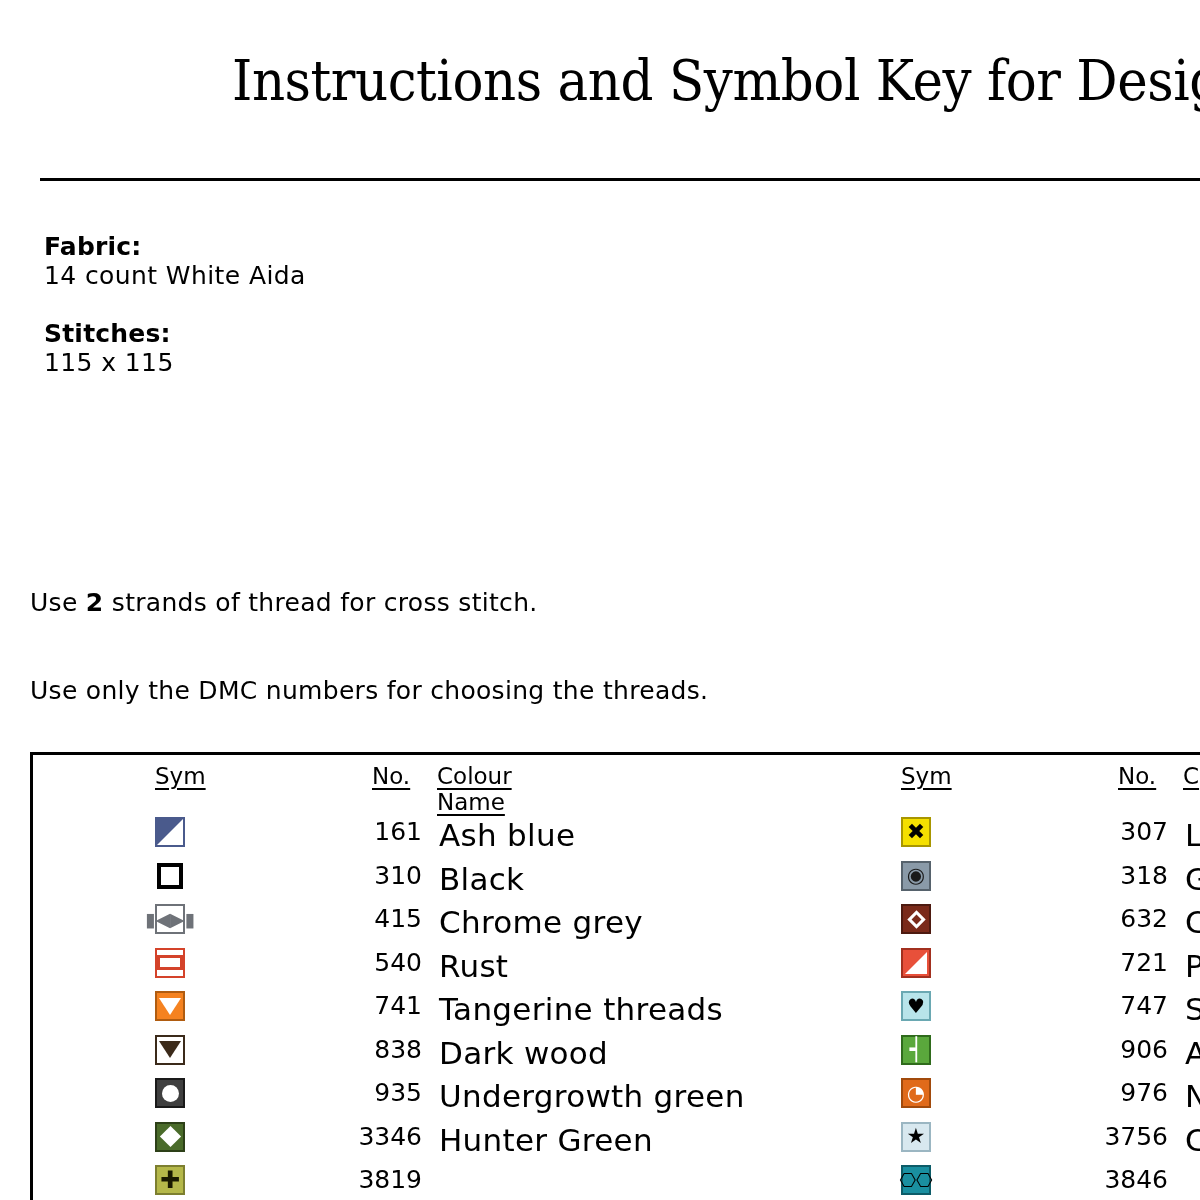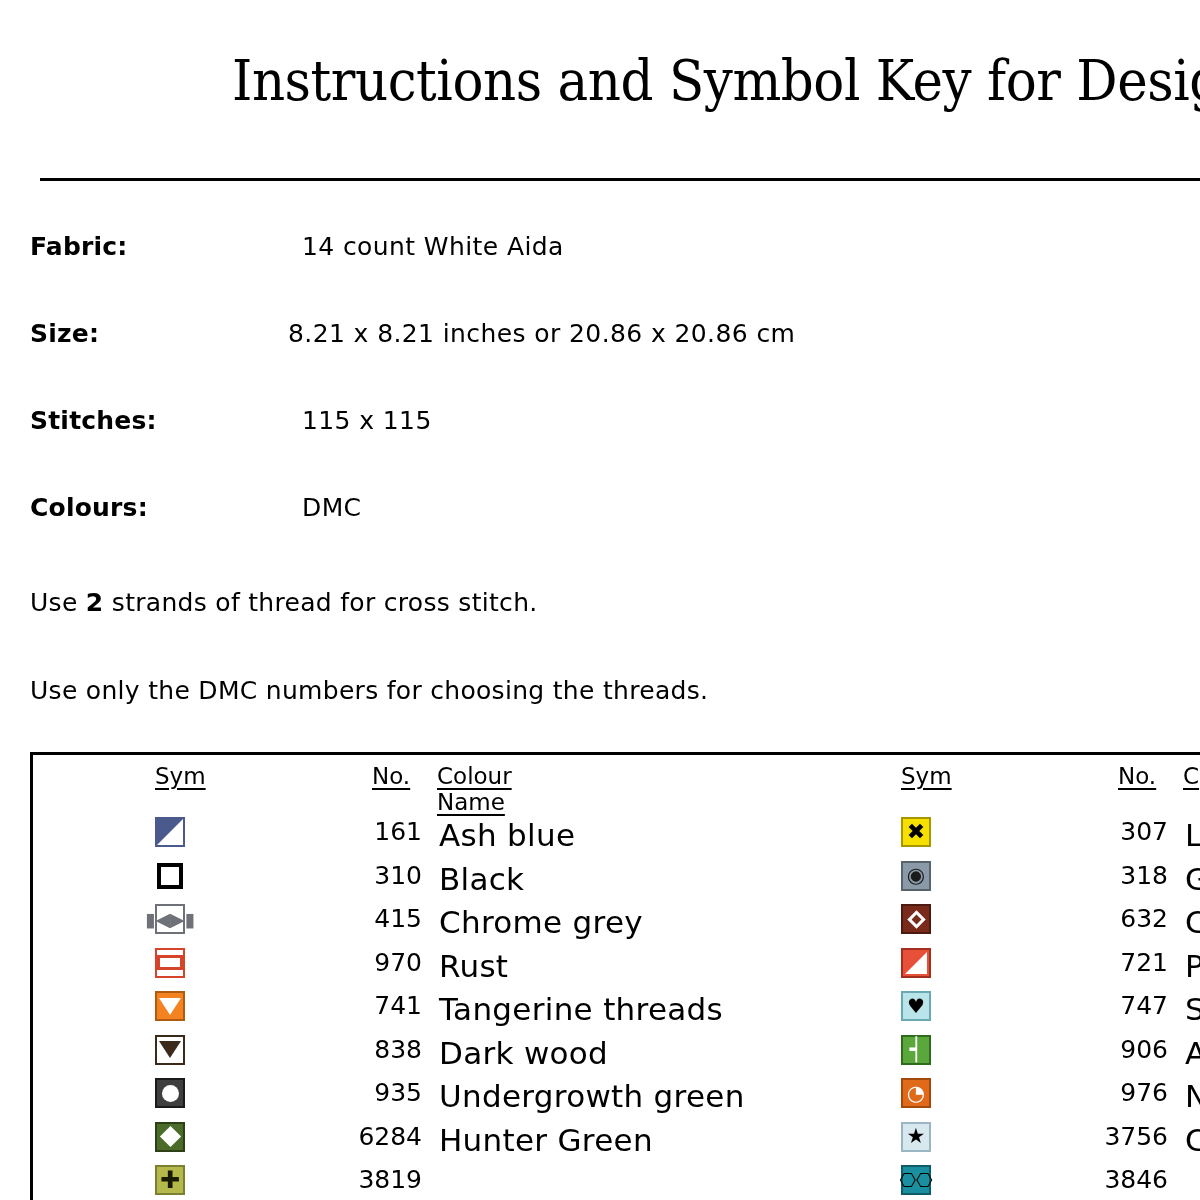--- a/index.html
+++ b/index.html
@@ -49,20 +49,21 @@
   .info {
     position: absolute;
     top: 232px;
     left: 30px;
     width: 1140px;
   }
   .info-row {
     display: flex;
     align-items: baseline;
     height: 87px;
+    flex-direction: column;
   }
   .info-label {
     width: 258px;
     font-size: 25px;
     font-weight: bold;
     letter-spacing: 0.2px;
   }
   .info-value {
     font-size: 25px;
     font-weight: 400;
@@ -226,30 +227,22 @@
 
   <div class="title">Instructions and Symbol Key for Design "Peles</div>
   <div class="title-rule"></div>
 
   <div class="info">
     <div class="info-row">
       <div class="info-label">Fabric:</div>
       <div class="info-value indent-1">14 count White Aida</div>
     </div>
     <div class="info-row">
-      <div class="info-label">Size:</div>
-      <div class="info-value">8.21 x 8.21 inches or 20.86 x 20.86 cm</div>
-    </div>
-    <div class="info-row">
       <div class="info-label">Stitches:</div>
       <div class="info-value indent-1">115 x 115</div>
-    </div>
-    <div class="info-row">
-      <div class="info-label">Colours:</div>
-      <div class="info-value indent-1">DMC</div>
     </div>
   </div>
 
   <div class="note note-1"><span>Use </span><b>2</b><span> strands of thread for cross stitch.</span></div>
 
   <div class="note note-2">Use only the DMC numbers for choosing the threads.</div>
 
   <div class="key-box">
     <div class="key-inner">
 
@@ -282,21 +275,21 @@
               <span class="g-text" style="font-size:19px;">▮◀▶▮</span>
             </div>
             <div class="num">415</div>
             <div class="cname">Chrome  grey</div>
           </div>
 
           <div class="row">
             <div class="sym" style="background:#ffffff;border:2px solid #d4432a;color:#d4432a;">
               <div class="g-rect-bar"></div>
             </div>
-            <div class="num">970</div>
+            <div class="num">540</div>
             <div class="cname">Rust</div>
           </div>
 
           <div class="row">
             <div class="sym" style="background:#f58220;border:2px solid #b05c10;color:#ffffff;">
               <div class="g-tri-down-outline" style="border-top-color:#ffffff;"></div>
             </div>
             <div class="num">741</div>
             <div class="cname">Tangerine  threads</div>
           </div>
@@ -314,21 +307,21 @@
               <div class="g-circle"></div>
             </div>
             <div class="num">935</div>
             <div class="cname">Undergrowth  green</div>
           </div>
 
           <div class="row">
             <div class="sym" style="background:#4a6b2a;border:2px solid #2d4018;color:#ffffff;">
               <div class="g-diamond"></div>
             </div>
-            <div class="num">6284</div>
+            <div class="num">3346</div>
             <div class="cname">Hunter  Green</div>
           </div>
 
           <div class="row">
             <div class="sym" style="background:#b5b84a;border:2px solid #7d7f30;color:#1a1a00;">
               <span class="g-text" style="font-size:24px;">✚</span>
             </div>
             <div class="num">3819</div>
           </div>
 

